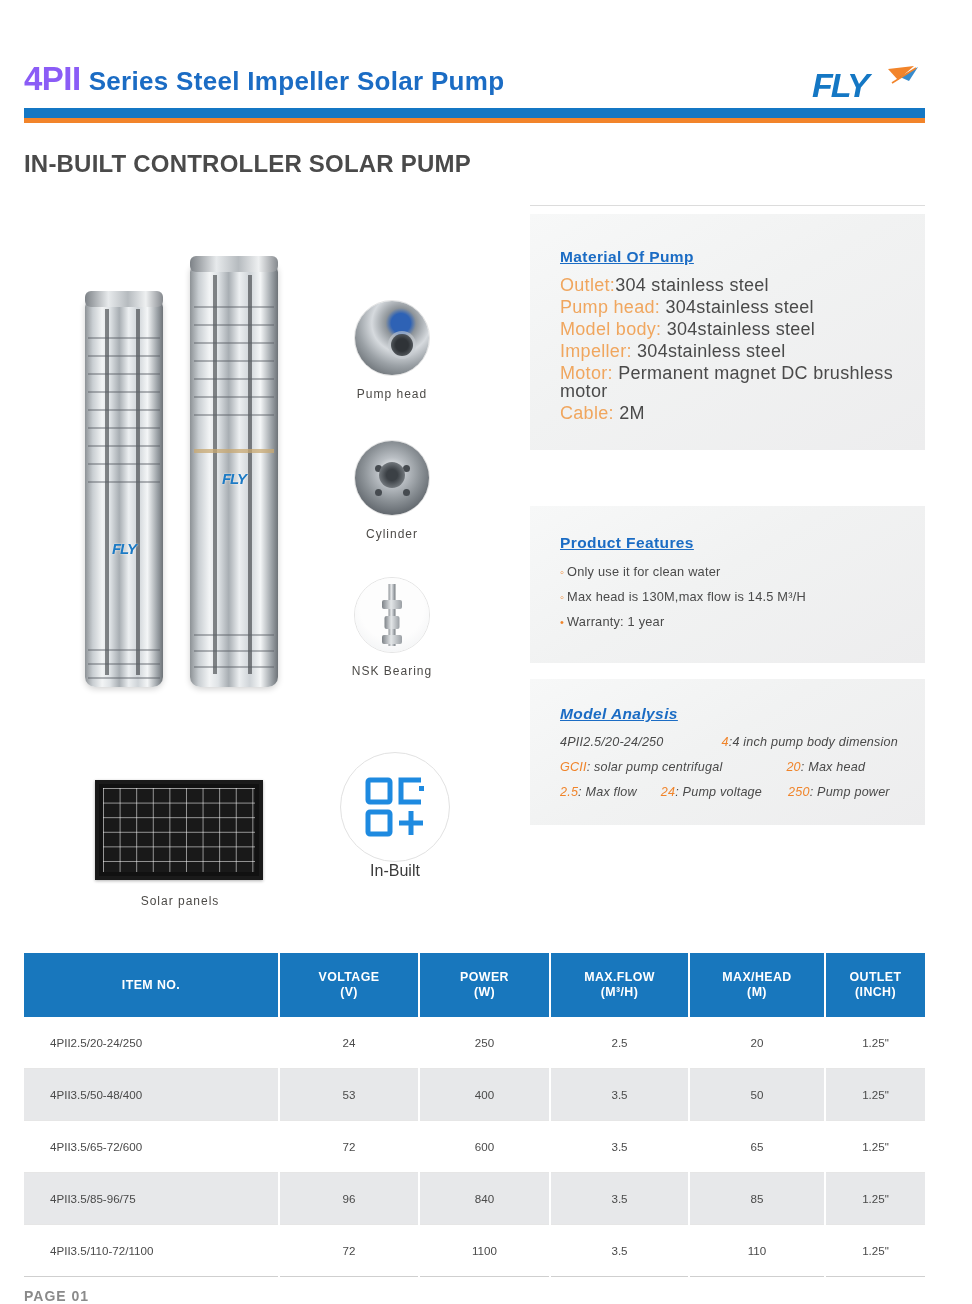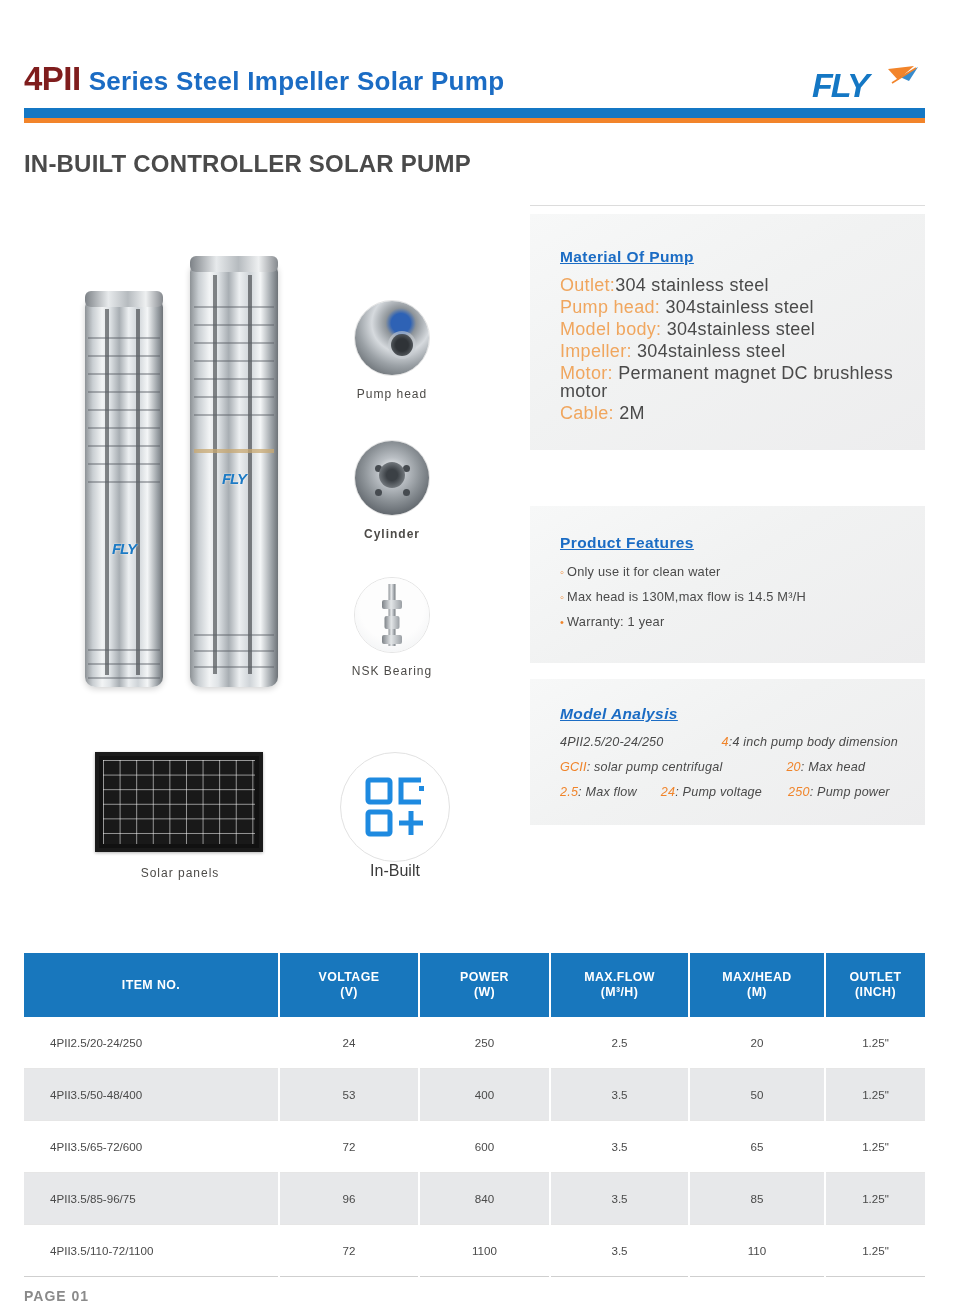--- a/index.html
+++ b/index.html
@@ -6,21 +6,21 @@
   body{
     width:972px;height:1304px;background:#ffffff;overflow:hidden;
     font-family:"Liberation Sans", sans-serif;color:#3a3a3a;
     position:relative;
   }
 
   
   .header{position:absolute;left:0;top:60px;width:972px;height:70px;}
   .hdr-title{position:absolute;left:24px;top:0;white-space:nowrap;}
   .hdr-title .model{
-    font-size:33px;font-weight:bold;color:#7f1d1d;letter-spacing:-0.5px;
+    font-size:33px;font-weight:bold;color:#8b5cf6;letter-spacing:-0.5px;
     vertical-align:baseline;
   }
   .hdr-title .series{
     font-size:26px;font-weight:bold;color:#1b6cc4;letter-spacing:0.3px;
     margin-left:8px;vertical-align:baseline;
   }
   .logo{position:absolute;right:42px;top:5px;width:120px;height:44px;}
   .divider-blue{position:absolute;left:24px;top:108px;width:901px;height:10px;background:#1477c4;}
   .divider-orange{position:absolute;left:24px;top:118px;width:901px;height:5px;background:#f2842a;}
 
@@ -72,21 +72,21 @@
     width:26px;height:26px;border-radius:50%;background:radial-gradient(circle,#3b4045 30%,#9aa0a5 100%);}
   .cy-b{position:absolute;width:7px;height:7px;border-radius:50%;background:#464b50;}
   
   .bg-inner{position:absolute;inset:0;background:radial-gradient(circle at 50% 40%,#fdfdfd 0 55%,#eceef0 100%);}
   .bg-shaft{position:absolute;left:50%;top:8%;transform:translateX(-50%);width:7px;height:84%;
     background:linear-gradient(90deg,#8d9296,#e9ebed 40%,#aeb3b8 70%,#767b80);}
   .bg-ring{position:absolute;left:50%;transform:translateX(-50%);width:20px;height:9px;border-radius:2px;
     background:linear-gradient(90deg,#7e8388,#e3e6e8 45%,#9ba0a5);}
 
   
-  .solar-wrap{position:absolute;left:95px;top:752px;width:170px;height:138px;text-align:center;}
+  .solar-wrap{position:absolute;left:95px;top:780px;width:170px;height:138px;text-align:center;}
   .solar{width:168px;height:100px;background:#111;border:4px solid #1a1a1a;
     box-sizing:border-box;padding:4px;box-shadow:0 1px 3px rgba(0,0,0,.3);}
   .solar-grid{width:100%;height:100%;
     background-image:linear-gradient(to right,rgba(255,255,255,.55) 1px,transparent 1px),
                      linear-gradient(to bottom,rgba(255,255,255,.55) 1px,transparent 1px);
     background-size:16.6px 14.6px;background-color:#191919;}
   .solar-cap{margin-top:14px;font-size:12px;color:#4c4a47;letter-spacing:1px;}
 
   
   .inbuilt-wrap{position:absolute;left:325px;top:752px;width:140px;text-align:center;}
@@ -209,21 +209,21 @@
 </div>
 
 <div class="thumb" style="left:322px;top:300px;">
   <div class="circ">
     <div class="ph-inner"></div>
     <div class="ph-hole"></div>
   </div>
   <div class="cap-txt">Pump head</div>
 </div>
 
-<div class="thumb" style="left:322px;top:440px;font-weight:bold;">
+<div class="thumb" style="left:322px;top:440px;">
   <div class="circ">
     <div class="cy-inner"></div>
     <div class="cy-b" style="left:20px;top:24px;"></div>
     <div class="cy-b" style="left:48px;top:24px;"></div>
     <div class="cy-b" style="left:20px;top:48px;"></div>
     <div class="cy-b" style="left:48px;top:48px;"></div>
     <div class="cy-hub"></div>
   </div>
   <div class="cap-txt">Cylinder</div>
 </div>

